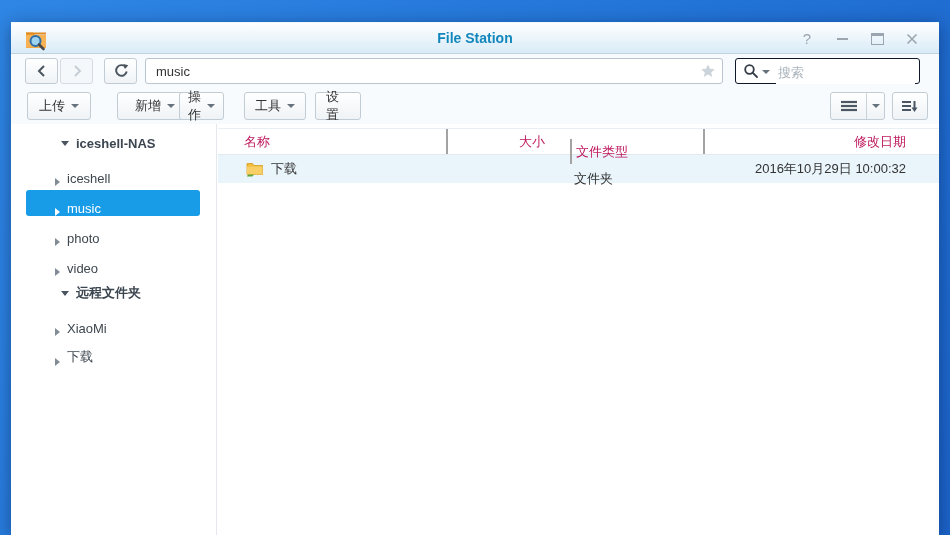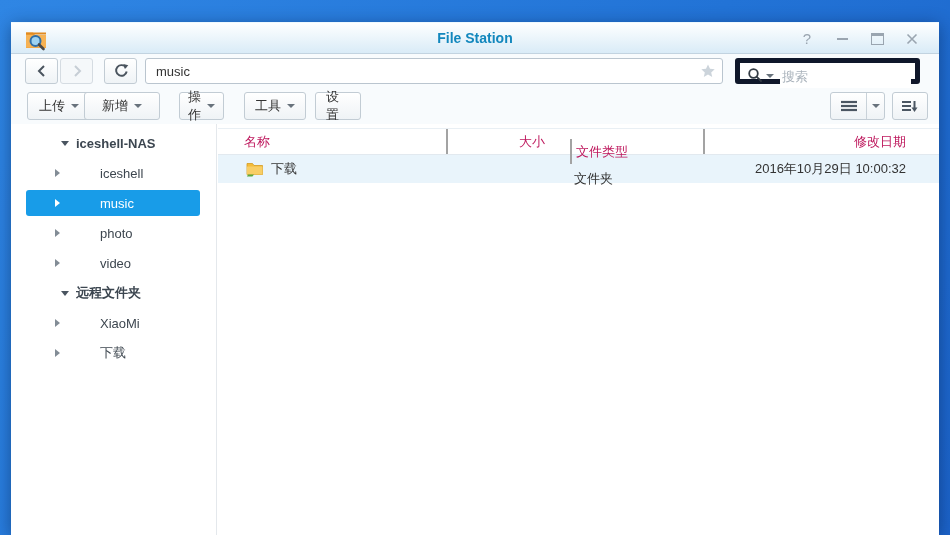--- a/index.html
+++ b/index.html
@@ -27,21 +27,21 @@
   .navbar{position:absolute;top:32px;left:0;right:0;height:34px;background:#f8fbfd;}
   .btn{box-sizing:border-box;border:1px solid #c2ccd4;border-radius:3px;
     background:linear-gradient(#ffffff,#eff3f6);display:flex;align-items:center;justify-content:center;cursor:pointer;}
   .nav-btn{position:absolute;top:4px;width:33px;height:26px;}
   .nav-btn.disabled{background:#f5f8fa;border-color:#d5dce2;cursor:default;}
   .path-wrap{position:absolute;left:134px;top:4px;width:578px;height:26px;}
   .path-input{box-sizing:border-box;width:100%;height:100%;border:1px solid #bac5cf;border-radius:3px;
     padding:0 30px 0 10px;font:13px "Liberation Sans",sans-serif;color:#333;background:#fff;}
   .star{position:absolute;right:7px;top:5px;width:16px;height:16px;}
   .search-box{position:absolute;left:724px;top:4px;width:185px;height:26px;box-sizing:border-box;
-    border:5px solid #0f172a;border-radius:3px;background:#fff;}
+    border:1px solid #0f172a;border-radius:3px;background:#fff;}
   .search-input{position:absolute;left:40px;top:1px;right:4px;height:22px;border:0;outline:0;
     font:13px "Liberation Sans",sans-serif;color:#333;}
   .search-input::placeholder{color:#a9b2bb;}
   .search-mag{position:absolute;left:7px;top:4px;width:16px;height:16px;cursor:pointer;}
   .caret{width:0;height:0;border-left:4px solid transparent;border-right:4px solid transparent;
     border-top:4px solid #68727c;display:inline-block;}
   .search-caret{position:absolute;left:26px;top:11px;cursor:pointer;}
 
   
   .toolbar{position:absolute;top:66px;left:0;right:0;height:36px;background:#f8fbfd;}
@@ -53,21 +53,21 @@
 
   
   .content{position:absolute;top:102px;left:0;right:0;bottom:0;background:#fff;}
   .sidebar{position:absolute;left:0;top:0;bottom:0;width:206px;border-right:1px solid #e4e8ec;
     box-sizing:border-box;padding-top:4px;background:#fff;}
   .side-row{height:30px;display:flex;align-items:center;font-size:13px;}
   .side-group{padding-left:19px;font-weight:bold;color:#3c4650;cursor:pointer;margin-left:31px;}
   .tri-down{width:0;height:0;border-left:4px solid transparent;border-right:4px solid transparent;
     border-top:5px solid #4a5560;margin-right:7px;}
   .side-item{margin:2px 16px 2px 15px;height:26px;border-radius:3px;padding-left:29px;
-    display:flex;align-items:center;color:#3d464f;cursor:pointer;flex:1 1 auto;gap:33px;}
+    display:flex;align-items:flex-end;color:#3d464f;cursor:pointer;flex:1 1 auto;}
   .side-row .side-item{flex:1;}
   .tri-right{width:0;height:0;border-top:4px solid transparent;border-bottom:4px solid transparent;
     border-left:5px solid #828c96;margin-right:7px;}
   .side-item.selected{background:#189ce8;color:#fff;}
   .side-item.selected .tri-right{border-left-color:#fff;}
 
   .main{position:absolute;left:207px;top:0;right:0;bottom:0;}
   .table-header{margin-top:4px;height:27px;display:flex;align-items:center;
     border-top:1px solid #e9eff4;border-bottom:1px solid #e2e9ef;font-size:13px;color:#be185d;box-sizing:border-box;}
   .th{box-sizing:border-box;height:100%;line-height:25px;cursor:pointer;}
@@ -142,21 +142,21 @@
         <span class="caret search-caret"></span>
         <input class="search-input" type="text" placeholder="搜索" style="">
       </div>
     </div>
 
     <div class="toolbar">
       <div class="btn tool-btn" style="left:16px;width:64px">
         <span>上传</span>
           <span class="caret"></span>
       </div>
-      <div class="btn tool-btn" style="left:73px;width:76px">
+      <div class="btn tool-btn" style="left:106px;width:76px">
         <span>新增</span>
           <span class="caret"></span>
       </div>
       <div class="btn tool-btn" style="left:168px;width:45px">
         <span>操作</span>
           <span class="caret"></span>
       </div>
       <div class="btn tool-btn" style="left:233px;width:62px">
         <span>工具</span>
           <span class="caret"></span>

